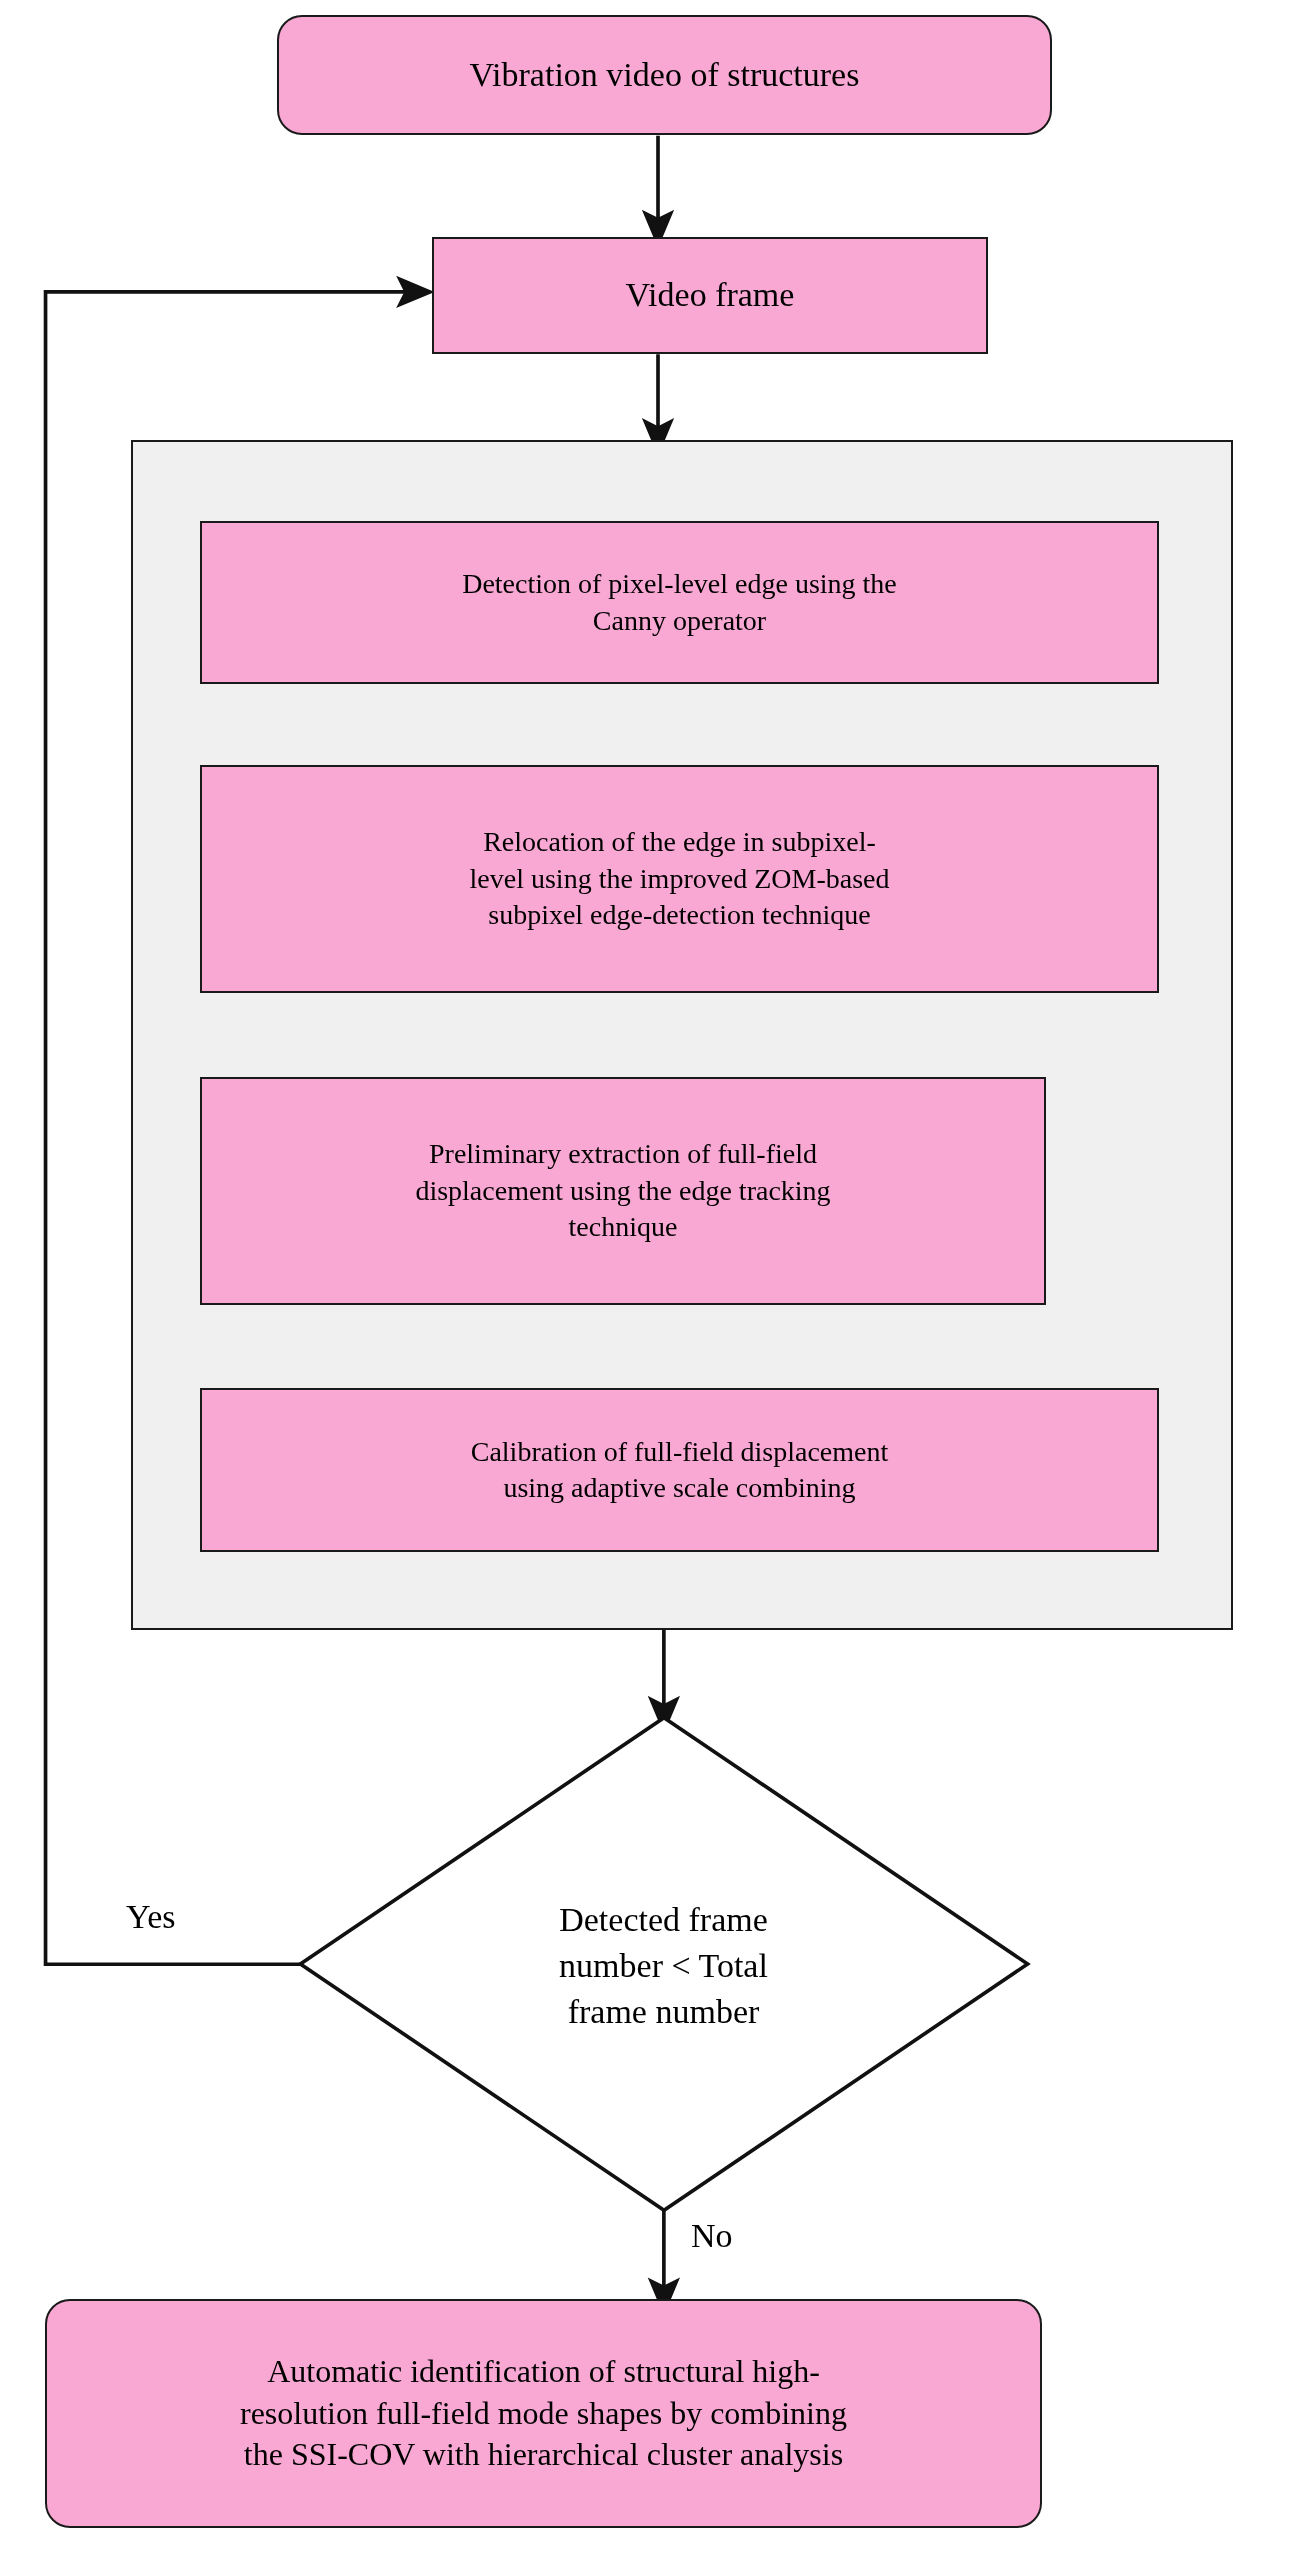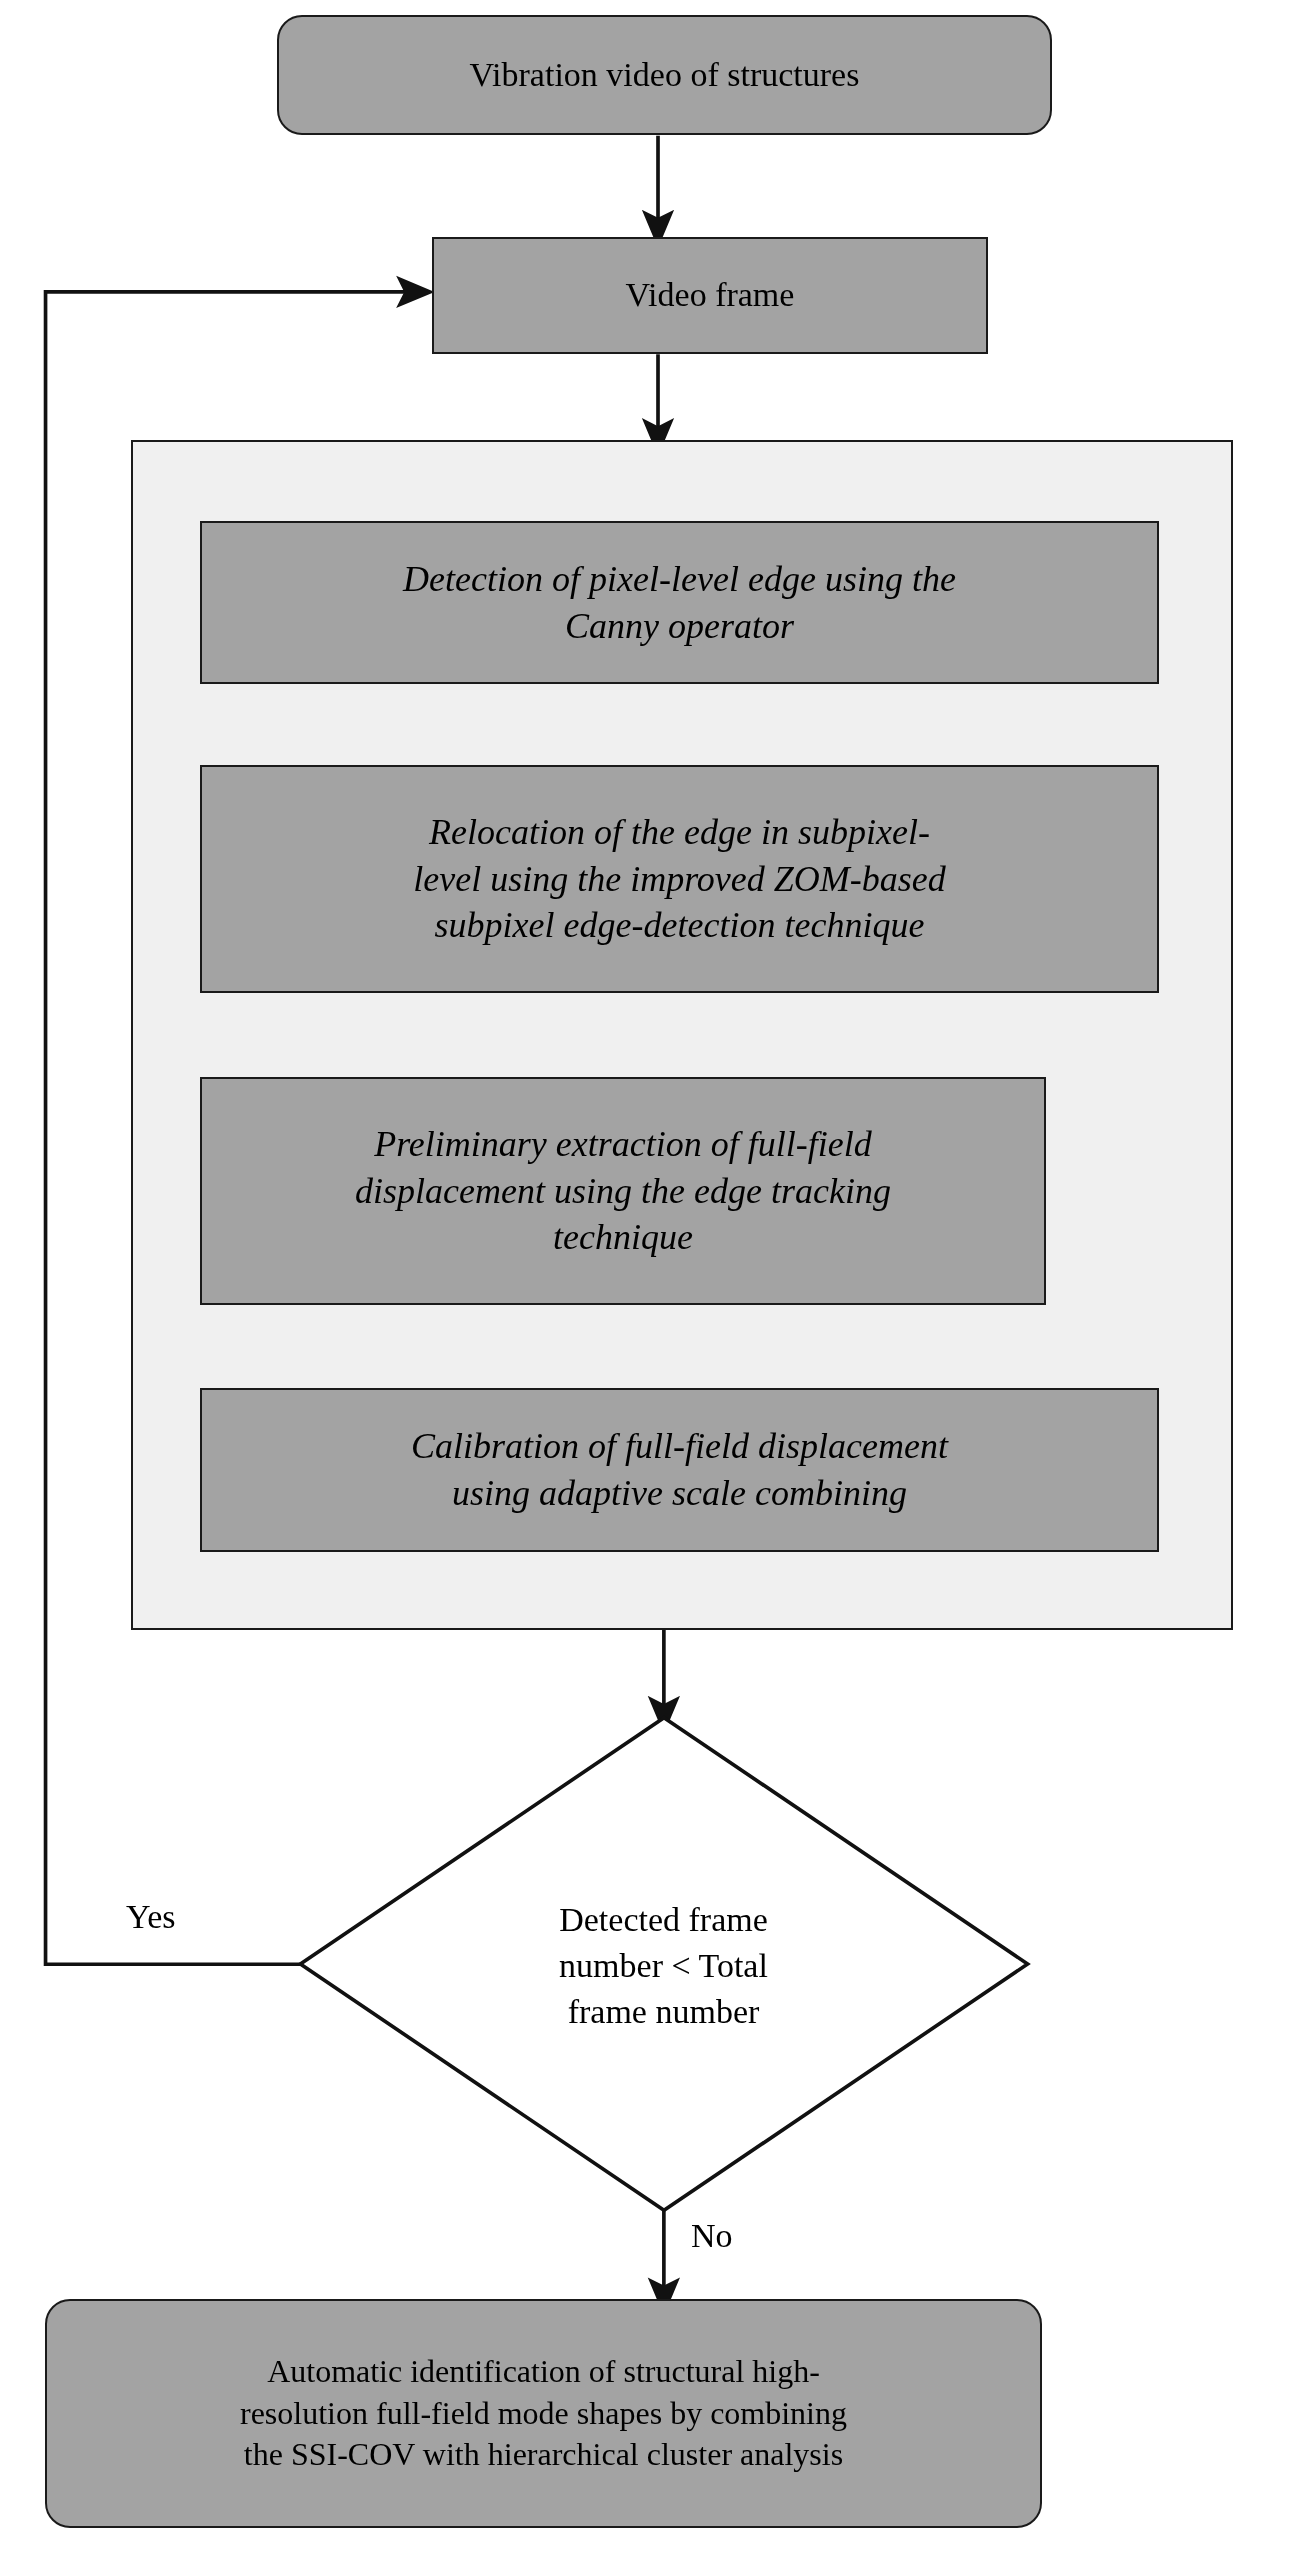--- a/index.html
+++ b/index.html
@@ -18,21 +18,21 @@
     background: #ffffff;
     overflow: hidden;
   }
   .node {
     position: absolute;
     box-sizing: border-box;
     display: flex;
     align-items: center;
     justify-content: center;
     text-align: center;
-    background: #a3a3a3;
+    background: #f9a8d4;
     border: 2.9px solid #1a1a1a;
     color: #000000;
     line-height: 1.30;
   }
   .node .txt {
     display: block;
     width: 100%;
     padding: 0 10.3px;
     white-space: pre-line;
   }
@@ -69,21 +69,21 @@
   .conn {
     position: absolute;
     left: 0;
     top: 0;
     width: 1294px;
     height: 2576px;
     pointer-events: none;
     overflow: visible;
   }
   .fs-46 { font-size: 34px; }
-  .fs-44 { font-size: 36px; font-style: italic; }
+  .fs-44 { font-size: 28px; }
   .fs-43 { font-size: 32px; }
 </style>
 </head>
 <body>
 
 <div id="canvas">
 
   <svg class="conn" viewBox="0 0 1764 3512" width="1294" height="2576">
     <defs>
       <marker id="ahead" markerWidth="16" markerHeight="16" refX="5.2" refY="5" orient="auto" markerUnits="strokeWidth">

